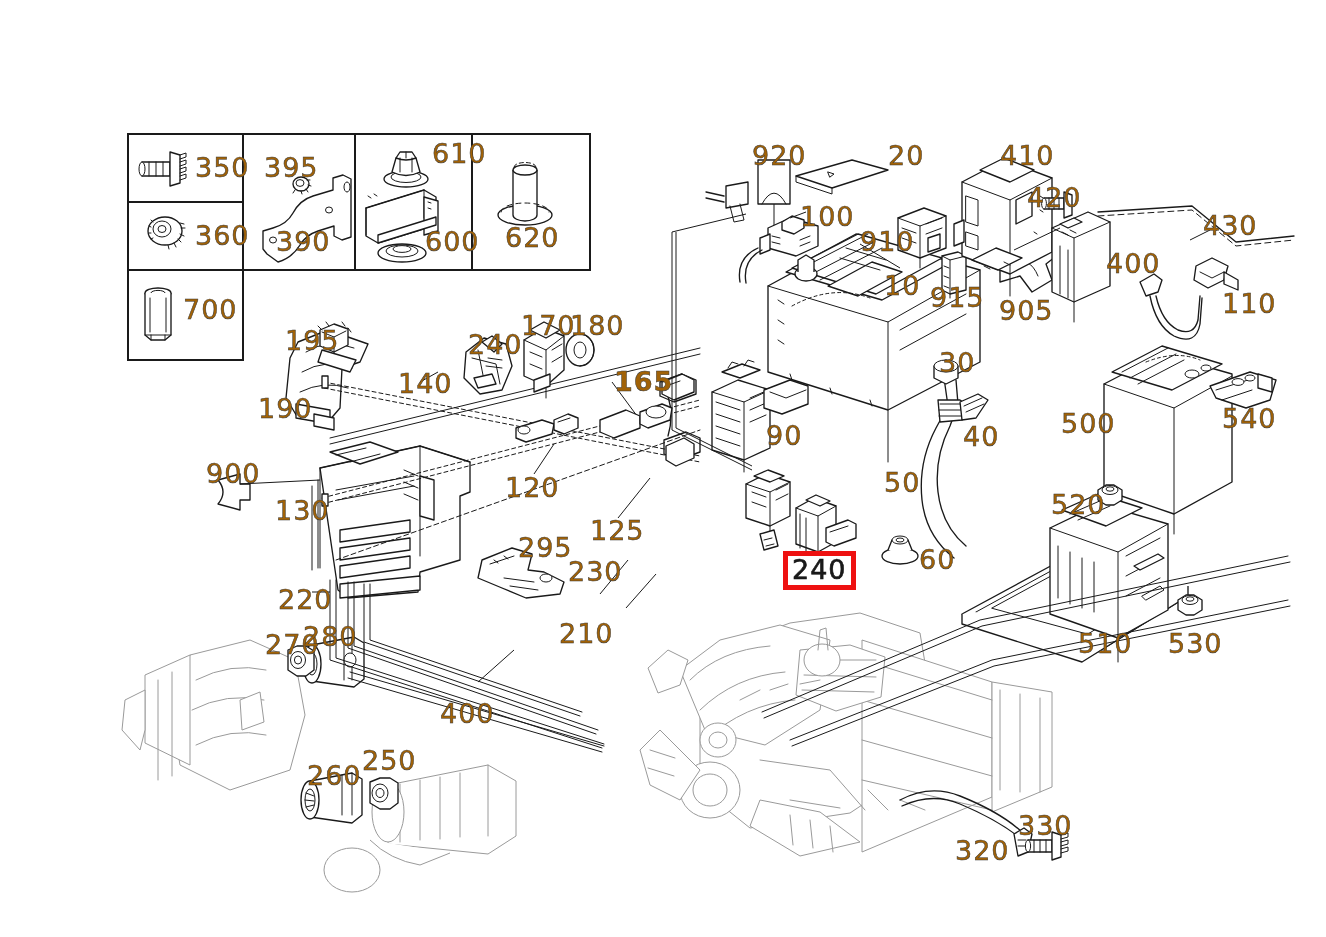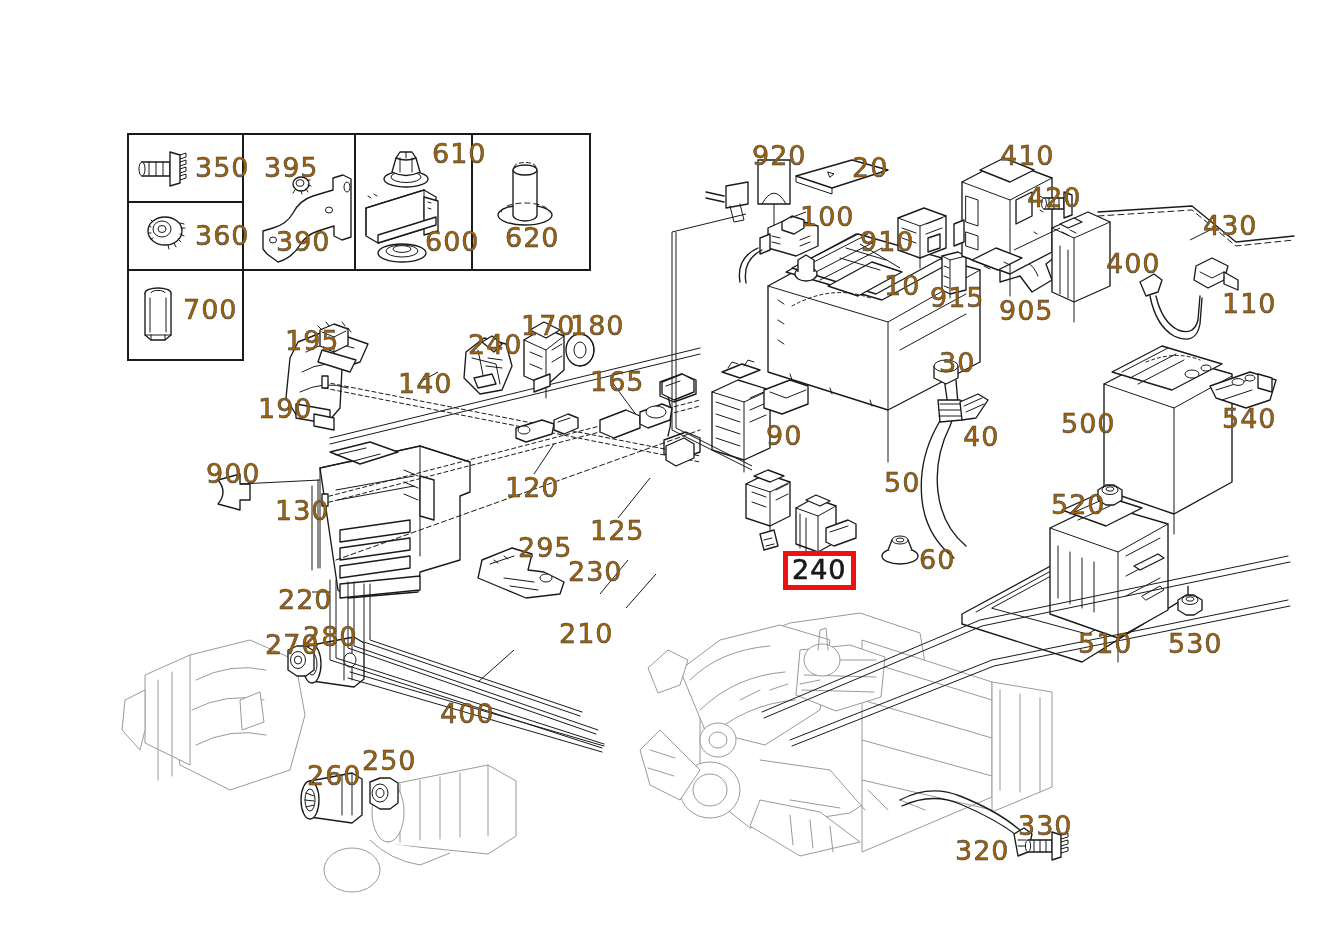--- a/index.html
+++ b/index.html
@@ -521,37 +521,37 @@
   <div class="lbl" style="left:195px;top:222px">360</div>
   <div class="lbl" style="left:183px;top:296px">700</div>
   <div class="lbl" style="left:264px;top:154px">395</div>
   <div class="lbl" style="left:276px;top:228px">390</div>
   <div class="lbl" style="left:432px;top:140px">610</div>
   <div class="lbl" style="left:425px;top:228px">600</div>
   <div class="lbl" style="left:505px;top:224px">620</div>
 
   <div id="callouts">
       <div class="lbl" style="left: 752px; top: 142px;">920</div>
-      <div class="lbl" style="left: 852px; top: 142px; margin-top: 12px;">20</div>
+      <div class="lbl" style="left: 888px; top: 142px;">20</div>
       <div class="lbl" style="left: 1000px; top: 142px;">410</div>
       <div class="lbl" style="left: 1027px; top: 184px;">420</div>
       <div class="lbl" style="left: 1203px; top: 212px;">430</div>
       <div class="lbl" style="left: 800px; top: 203px;">100</div>
       <div class="lbl" style="left: 860px; top: 228px;">910</div>
       <div class="lbl" style="left: 1106px; top: 250px;">400</div>
       <div class="lbl" style="left: 884px; top: 272px;">10</div>
       <div class="lbl" style="left: 930px; top: 284px;">915</div>
       <div class="lbl" style="left: 999px; top: 297px; text-align: center;">905</div>
       <div class="lbl" style="left: 1222px; top: 290px;">110</div>
       <div class="lbl" style="left: 285px; top: 327px;">195</div>
       <div class="lbl" style="left: 468px; top: 331px;">240</div>
       <div class="lbl" style="left: 521px; top: 312px;">170</div>
       <div class="lbl" style="left: 570px; top: 312px;">180</div>
       <div class="lbl" style="left: 398px; top: 370px;">140</div>
-      <div class="lbl" style="left: 590px; top: 368px;">165</div>
+      <div class="lbl" style="left: 614px; top: 368px; font-weight: bold;">165</div>
       <div class="lbl" style="left: 939px; top: 349px;">30</div>
       <div class="lbl" style="left: 1061px; top: 410px;">500</div>
       <div class="lbl" style="left: 1222px; top: 405px;">540</div>
       <div class="lbl" style="left: 258px; top: 395px;">190</div>
       <div class="lbl" style="left: 766px; top: 422px;">90</div>
       <div class="lbl" style="left: 963px; top: 423px;">40</div>
       <div class="lbl" style="left: 206px; top: 460px;">900</div>
       <div class="lbl" style="left: 505px; top: 474px;">120</div>
       <div class="lbl" style="left: 275px; top: 497px;">130</div>
       <div class="lbl" style="left: 884px; top: 469px;">50</div>

